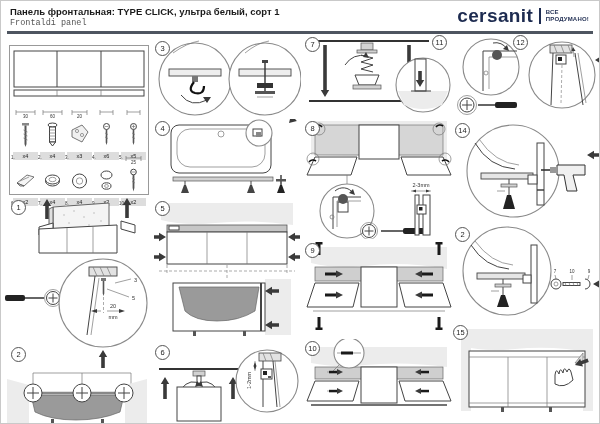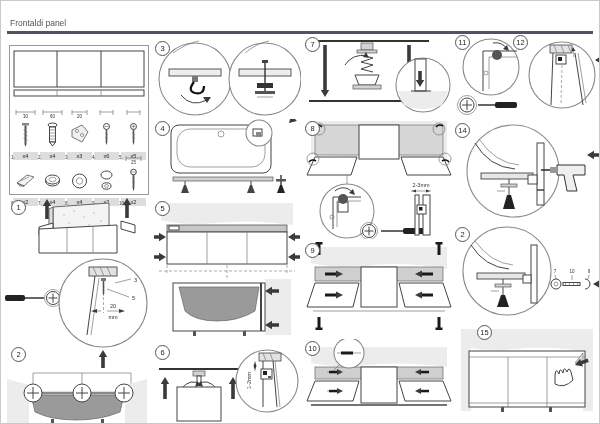--- a/index.html
+++ b/index.html
@@ -1,18 +1,18 @@
 <!DOCTYPE html>
 <html><head>
 <meta charset="utf-8">
 <style>
   html,body{margin:0;padding:0;background:#fff;font-family:"Liberation Sans",sans-serif;}
   #page{position:relative;width:598px;height:422px;border:1px solid #c9c9c9;background:#fff;overflow:hidden;}
   .title{position:absolute;left:9px;top:5px;font-size:9.5px;font-weight:bold;color:#1a1a1a;}
-  .subtitle{position:absolute;left:9px;top:17px;font-size:8.5px;color:#555;}
+  .subtitle{position:absolute;left:9px;top:17px;font-size:8.5px;color:#555;font-family:Liberation Mono, monospace;}
   .logo{position:absolute;right:10px;top:4px;display:flex;align-items:center;}
   .brand{font-size:19px;font-weight:bold;color:#1d2b50;letter-spacing:.4px;line-height:22px;}
   .logo-div{width:1.5px;height:16px;background:#1d2b50;margin:0 5px 0 6px;}
   .tagline{font-size:6px;font-weight:bold;color:#1d2b50;line-height:1.25;letter-spacing:.2px;}
   .rule{position:absolute;top:30px;left:6px;right:6px;height:2.5px;background:#4e5560;}
   .num{position:absolute;width:13px;height:13px;border:1px solid #555;border-radius:50%;background:#fff;
        font-size:7.5px;line-height:13px;text-align:center;color:#222;z-index:3;}
   .step-svg{position:absolute;}
   
   .parts-box{position:absolute;left:8px;top:44px;width:140px;height:150px;border:1px solid #999;box-sizing:border-box;}
@@ -31,21 +31,30 @@
   .blk{fill:#1a1a1a;stroke:none;}
   .arr{fill:#3a3a3a;stroke:none;}
   .dsh{stroke:#888;stroke-dasharray:3 2;fill:none;stroke-width:.7;}
   .cd{fill:#fff;stroke:#8a8a8a;stroke-width:1.1;}
 </style>
 </head>
 <body>
 
 <div id="page">
 
+  <div class="title">Панель фронтальная: TYPE CLICK, ультра белый, сорт 1</div>
   <div class="subtitle">Frontaldi panel</div>
+  <div class="logo">
+    <span class="brand">cersanit</span>
+    <span class="logo-div"></span>
+    <span class="tagline">
+      <span>ВСЕ</span><br>
+      <span>ПРОДУМАНО!</span>
+    </span>
+  </div>
   <div class="rule"></div>
 
   <div class="parts-box">
     <svg width="132" height="50" style="position:absolute;left:3px;top:4px">
       <rect x="1" y="1" width="130" height="36" class="fw"></rect>
       <line x1="44" y1="1" x2="44" y2="37" class="ln"></line>
       <line x1="88" y1="1" x2="88" y2="37" class="ln"></line>
       <rect x="1" y="40" width="130" height="6" class="fw"></rect>
       <line x1="44" y1="40" x2="44" y2="46" class="lt"></line>
       <line x1="88" y1="40" x2="88" y2="46" class="lt"></line>
@@ -482,21 +491,21 @@
       <rect x="118" y="31.8" width="8" height="2.5" class="blk"></rect>
       <polygon points="118,30 118,36 112,33" class="arr"></polygon>
     <line x1="24" y1="52" x2="34" y2="52" class="dsh"></line>
       <rect x="26" y="50.8" width="8" height="2.5" class="blk"></rect>
       <polygon points="34,49 34,55 40,52" class="arr"></polygon>
     <line x1="118" y1="52" x2="128" y2="52" class="dsh"></line>
       <rect x="118" y="50.8" width="8" height="2.5" class="blk"></rect>
       <polygon points="118,49 118,55 112,52" class="arr"></polygon>
   </svg>
 
-  <div class="num" style="left:454px;top:34px">11</div>
+  <div class="num" style="left:431px;top:34px">11</div>
   <svg class="step-svg" style="left:452px;top:32px" width="72" height="86">
     <circle cx="38" cy="34" r="28" class="cd"></circle>
     <path d="M30,58 L30,18 L64,18" stroke="#444" stroke-width="1" fill="none"></path>
     <path d="M36,56 L36,24 L64,24" class="lt"></path>
     <circle cx="33" cy="40" r="2" class="lt"></circle>
     <circle cx="44" cy="22" r="5" fill="#555"></circle>
     <path d="M40,10 A13,13 0 0 1 54,16" class="ln"></path>
       <polygon points="56,18 50,16 54,12" class="arr"></polygon>
     <circle cx="14" cy="72" r="9.5" class="lt"></circle>
     <circle cx="14" cy="72" r="7" class="fw"></circle>
@@ -569,21 +578,21 @@
     <line x1="112" y1="57.5" x2="113" y2="60.5" class="lt"></line>
       <line x1="116" y1="57.5" x2="117" y2="60.5" class="lt"></line>
       <line x1="120" y1="57.5" x2="121" y2="60.5" class="lt"></line>
       <line x1="124" y1="57.5" x2="125" y2="60.5" class="lt"></line>
     <text x="136" y="48" text-anchor="middle" class="svgs">9</text>
     <line x1="136" y1="50" x2="135" y2="54" class="lt"></line>
     <path d="M132,54 a5,5 0 0 1 0,10" class="fw"></path>
     <path class="arr" d="M0,0 L4.2,7 L1.8,7 L1.8,10 L-1.8,10 L-1.8,7 L-4.2,7Z" transform="translate(140,59) rotate(270)"></path>
   </svg>
 
-  <div class="num" style="left:476px;top:324px">15</div>
+  <div class="num" style="left:452px;top:324px">15</div>
   <svg class="step-svg" style="left:452px;top:322px" width="146" height="98">
     <path d="M8,6 L140,6 L140,30 Q100,22 62,26 Q32,29 8,23 Z" class="fg"></path>
     <rect x="8" y="20" width="10" height="68" class="fg"></rect>
     <rect x="130" y="20" width="10" height="68" class="fg"></rect>
     <rect x="16" y="28" width="116" height="56" class="fw"></rect>
     <line x1="16" y1="34" x2="132" y2="34" class="lt"></line>
     <line x1="55" y1="34" x2="55" y2="84" class="lt"></line>
     <line x1="94" y1="34" x2="94" y2="84" class="lt"></line>
     <line x1="16" y1="80" x2="132" y2="80" class="lt"></line>
     <rect x="48" y="84" width="3" height="5" fill="#555"></rect>

